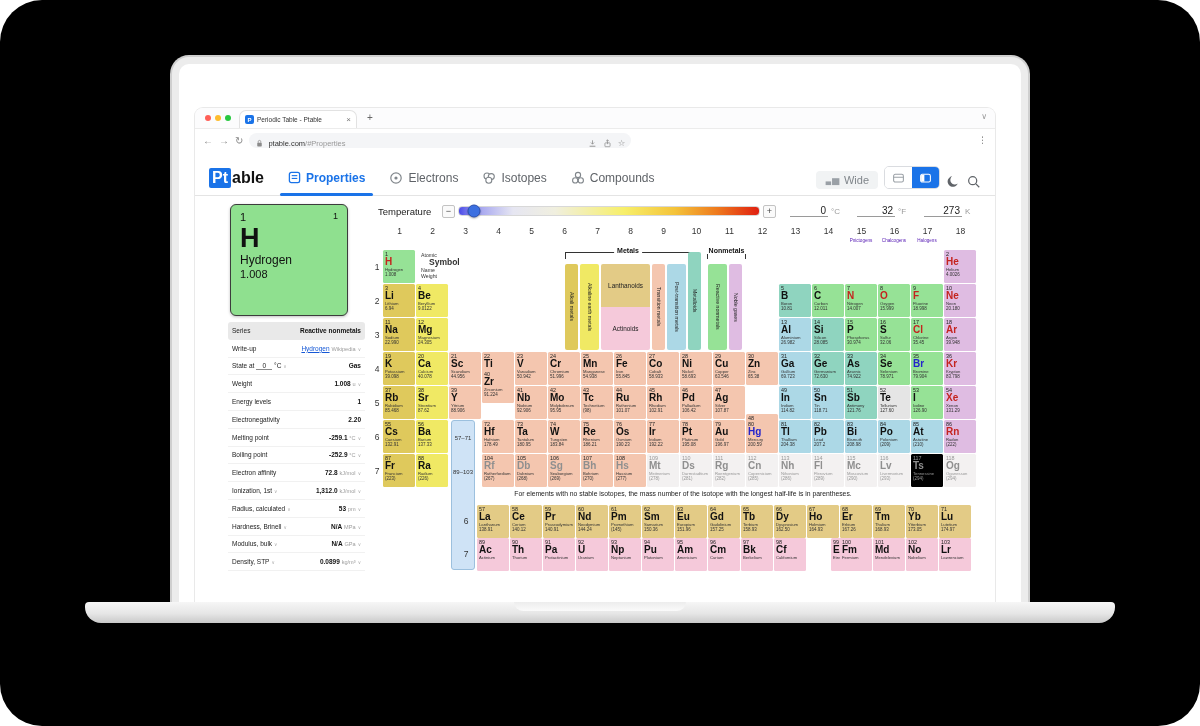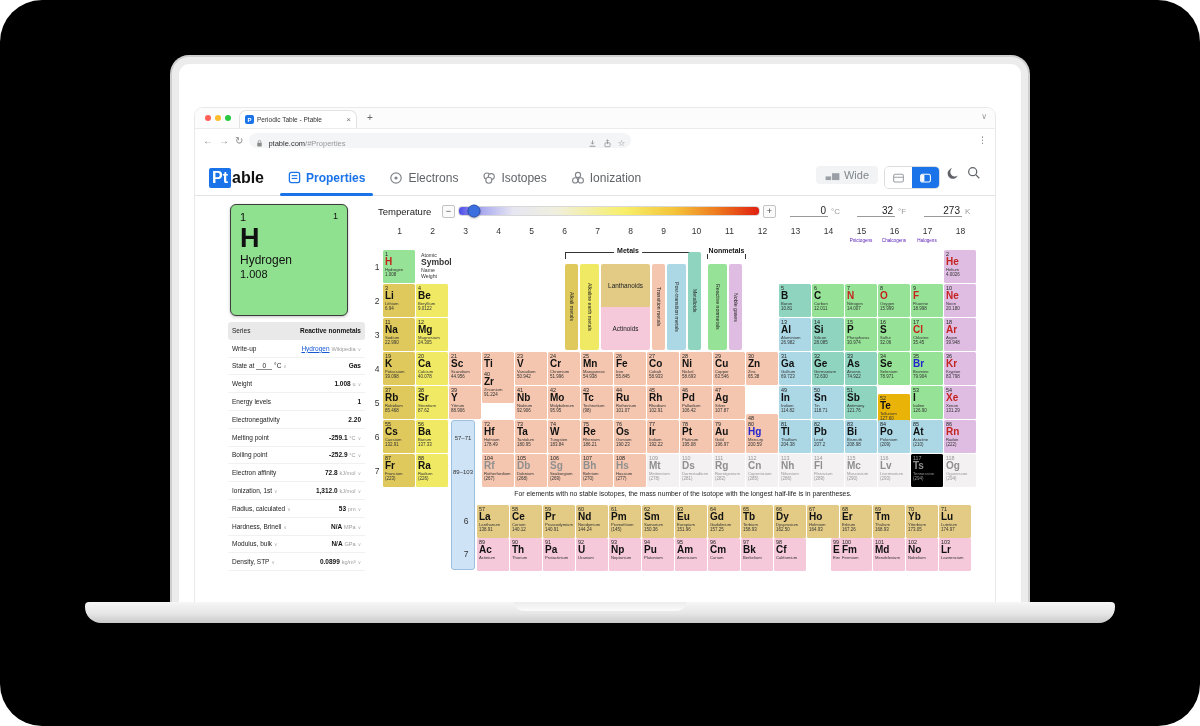--- a/index.html
+++ b/index.html
@@ -34,21 +34,21 @@
   .pillicons{display:flex;align-items:center;gap:6px;}
   .more{margin-left:auto;font-size:9px;color:#666;}
   
   .sitenav{position:absolute;left:0;top:52px;width:800px;height:36px;border-bottom:1px solid #e4e4e4;
            display:flex;align-items:center;padding:0 14px;box-sizing:border-box;}
   .logo{display:flex;align-items:center;font-weight:bold;font-size:16px;color:#111;}
   .logo .pt{background:#1a73e8;color:#fff;padding:1px 3px;border-radius:2px;margin-right:1px;}
   .navtab{position:relative;display:flex;align-items:center;gap:5px;margin-left:24px;font-size:12px;color:#5f6368;}
   .navtab.active{color:#1a73e8;font-weight:bold;}
   .navtab.active::after{content:'';position:absolute;left:-8px;right:-8px;bottom:-11px;height:3px;background:#1a73e8;border-radius:2px;}
-  .navright{margin-left:auto;display:flex;align-items:flex-start;gap:6px;}
+  .navright{margin-left:auto;display:flex;align-items:flex-end;gap:6px;}
   .widebtn{display:flex;align-items:center;gap:4px;background:#f1f3f4;border-radius:4px;padding:3px 9px;color:#80868b;font-size:11px;}
   .seg{display:flex;border:1px solid #dadce0;border-radius:5px;overflow:hidden;}
   .segbtn{width:27px;height:21px;display:flex;align-items:center;justify-content:center;background:#fff;}
   .segbtn.active{background:#1a73e8;}
   
   .temprow{position:absolute;left:183px;top:92px;height:22px;display:flex;align-items:center;font-size:9.5px;color:#222;}
   .templabel{width:64px;}
   .tbtn{width:13px;height:13px;border:1px solid #c3c3c3;background:#fafafa;border-radius:2px;font-size:9px;line-height:11px;
         text-align:center;color:#444;box-sizing:border-box;}
   .slider{position:relative;width:300px;height:8px;margin:0 3px;border-radius:4px;border:1px solid #d8d8d8;
@@ -91,21 +91,21 @@
   .ew{display:block;font-size:4.5px;line-height:5.5px;color:#333;white-space:nowrap;}
   .ecell.unk .enum,.ecell.unk .ename,.ecell.unk .ew{color:#979797;}
   .phstrip{position:absolute;left:73px;top:194px;width:24px;height:150px;background:#cfe3f6;border:1px solid #9cc0de;
            border-radius:3px;box-sizing:border-box;}
   .phstrip span{position:absolute;width:100%;text-align:center;font-size:6px;color:#333;height:34px;line-height:34px;}
   .lalabel{position:absolute;left:80px;width:16px;text-align:center;font-size:8.5px;color:#333;height:33px;line-height:33px;}
   .footnote{position:absolute;left:10px;top:264px;width:590px;text-align:center;font-size:6.8px;color:#222;}
   
   .keyblock{position:absolute;left:43px;top:26px;color:#333;}
   .keyblock .k1{font-size:5.2px;line-height:6px;}
-  .keyblock .k2{font-size:8.5px;font-weight:bold;line-height:9px;}
+  .keyblock .k2{font-size:8.5px;font-weight:bold;line-height:9px;margin-left:8px;}
   .statelegend{position:absolute;left:93px;top:28px;}
   .staterow{display:flex;align-items:center;height:26px;}
   .statebox{width:13px;height:13px;border:1.3px solid #555;border-radius:2px;font-size:7px;font-weight:bold;
             display:flex;align-items:center;justify-content:center;background:#fff;box-sizing:border-box;}
   .statelabel{font-size:8.5px;font-weight:bold;margin-left:5px;}
   .bracket{position:absolute;top:26px;height:6px;border-top:1.2px solid #333;border-left:1.2px solid #333;border-right:1.2px solid #333;}
   .bracket span{position:absolute;top:-6px;left:50%;transform:translateX(-50%);background:#fff;padding:0 3px;
             font-size:7px;font-weight:bold;color:#111;white-space:nowrap;}
   .vstrip{position:absolute;top:38px;height:86px;border-radius:2px;display:flex;align-items:center;justify-content:center;
           writing-mode:vertical-rl;font-size:5.2px;color:#222;text-align:center;line-height:1.1;}
@@ -186,21 +186,21 @@
             <circle cx="6.8" cy="9.3" r="3" stroke="#80868b" stroke-width="1.1" fill="#fff"></circle>
           </svg>
           <span>Isotopes</span>
         </div>
         <div class="navtab">
           <svg width="14" height="14" viewBox="0 0 14 14">
             <circle cx="7" cy="4" r="2.6" stroke="#80868b" stroke-width="1.1" fill="none"></circle>
             <circle cx="4.2" cy="9.4" r="2.6" stroke="#80868b" stroke-width="1.1" fill="none"></circle>
             <circle cx="9.8" cy="9.4" r="2.6" stroke="#80868b" stroke-width="1.1" fill="none"></circle>
           </svg>
-          <span>Ionization</span>
+          <span>Compounds</span>
         </div>
         <div class="navright">
           <div class="widebtn">
             <svg width="15" height="11" viewBox="0 0 16 12">
               <rect x="0.5" y="7" width="6" height="4" fill="#9aa0a6"></rect>
               <rect x="7.5" y="3.5" width="8" height="7.5" fill="#9aa0a6"></rect>
             </svg>
             <span>Wide</span>
           </div>
           <div class="seg">
@@ -670,21 +670,21 @@
             <span class="esym" style="color:#111111">Sn</span>
             <span class="ename">Tin</span>
             <span class="ew">118.71</span>
           </div>
           <div class="ecell" style="left: 467px; top: 160px; background: rgb(143, 212, 191);">
             <span class="enum">51</span>
             <span class="esym" style="color:#111111">Sb</span>
             <span class="ename">Antimony</span>
             <span class="ew">121.76</span>
           </div>
-          <div class="ecell" style="left: 500px; top: 160px; background: #eab308; margin-top: 8px;">
+          <div class="ecell" style="left: 500px; top: 160px; background: #e5e5e5;">
             <span class="enum">52</span>
             <span class="esym" style="color:#111111">Te</span>
             <span class="ename">Tellurium</span>
             <span class="ew">127.60</span>
           </div>
           <div class="ecell" style="left: 533px; top: 160px; background: rgb(150, 226, 150);">
             <span class="enum">53</span>
             <span class="esym" style="color:#111111">I</span>
             <span class="ename">Iodine</span>
             <span class="ew">126.90</span>

